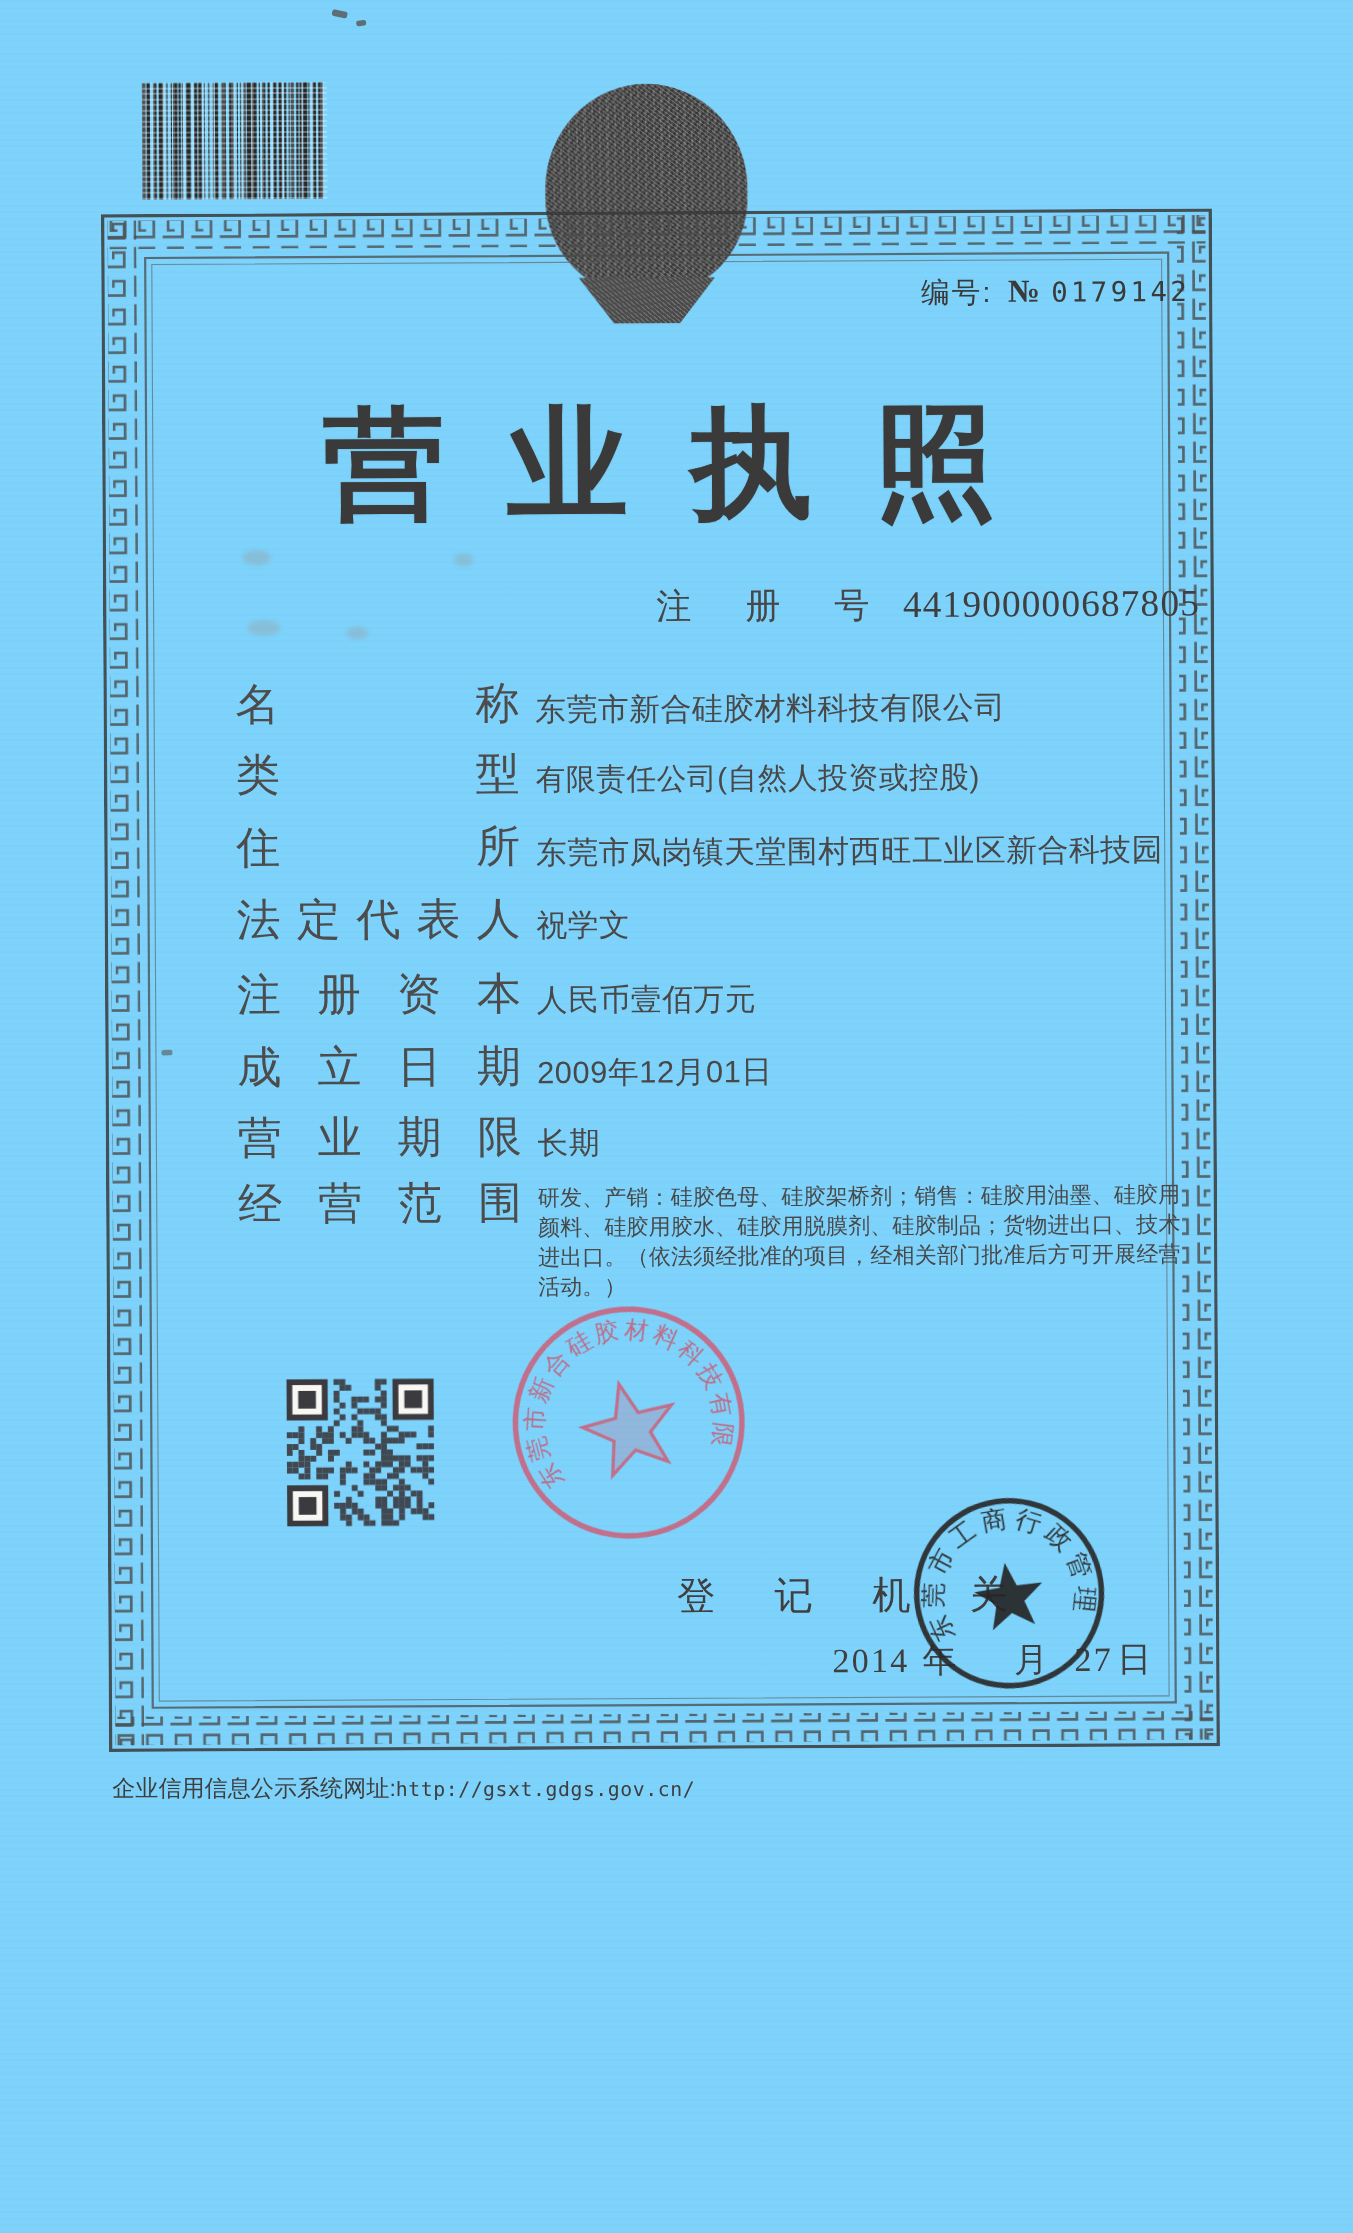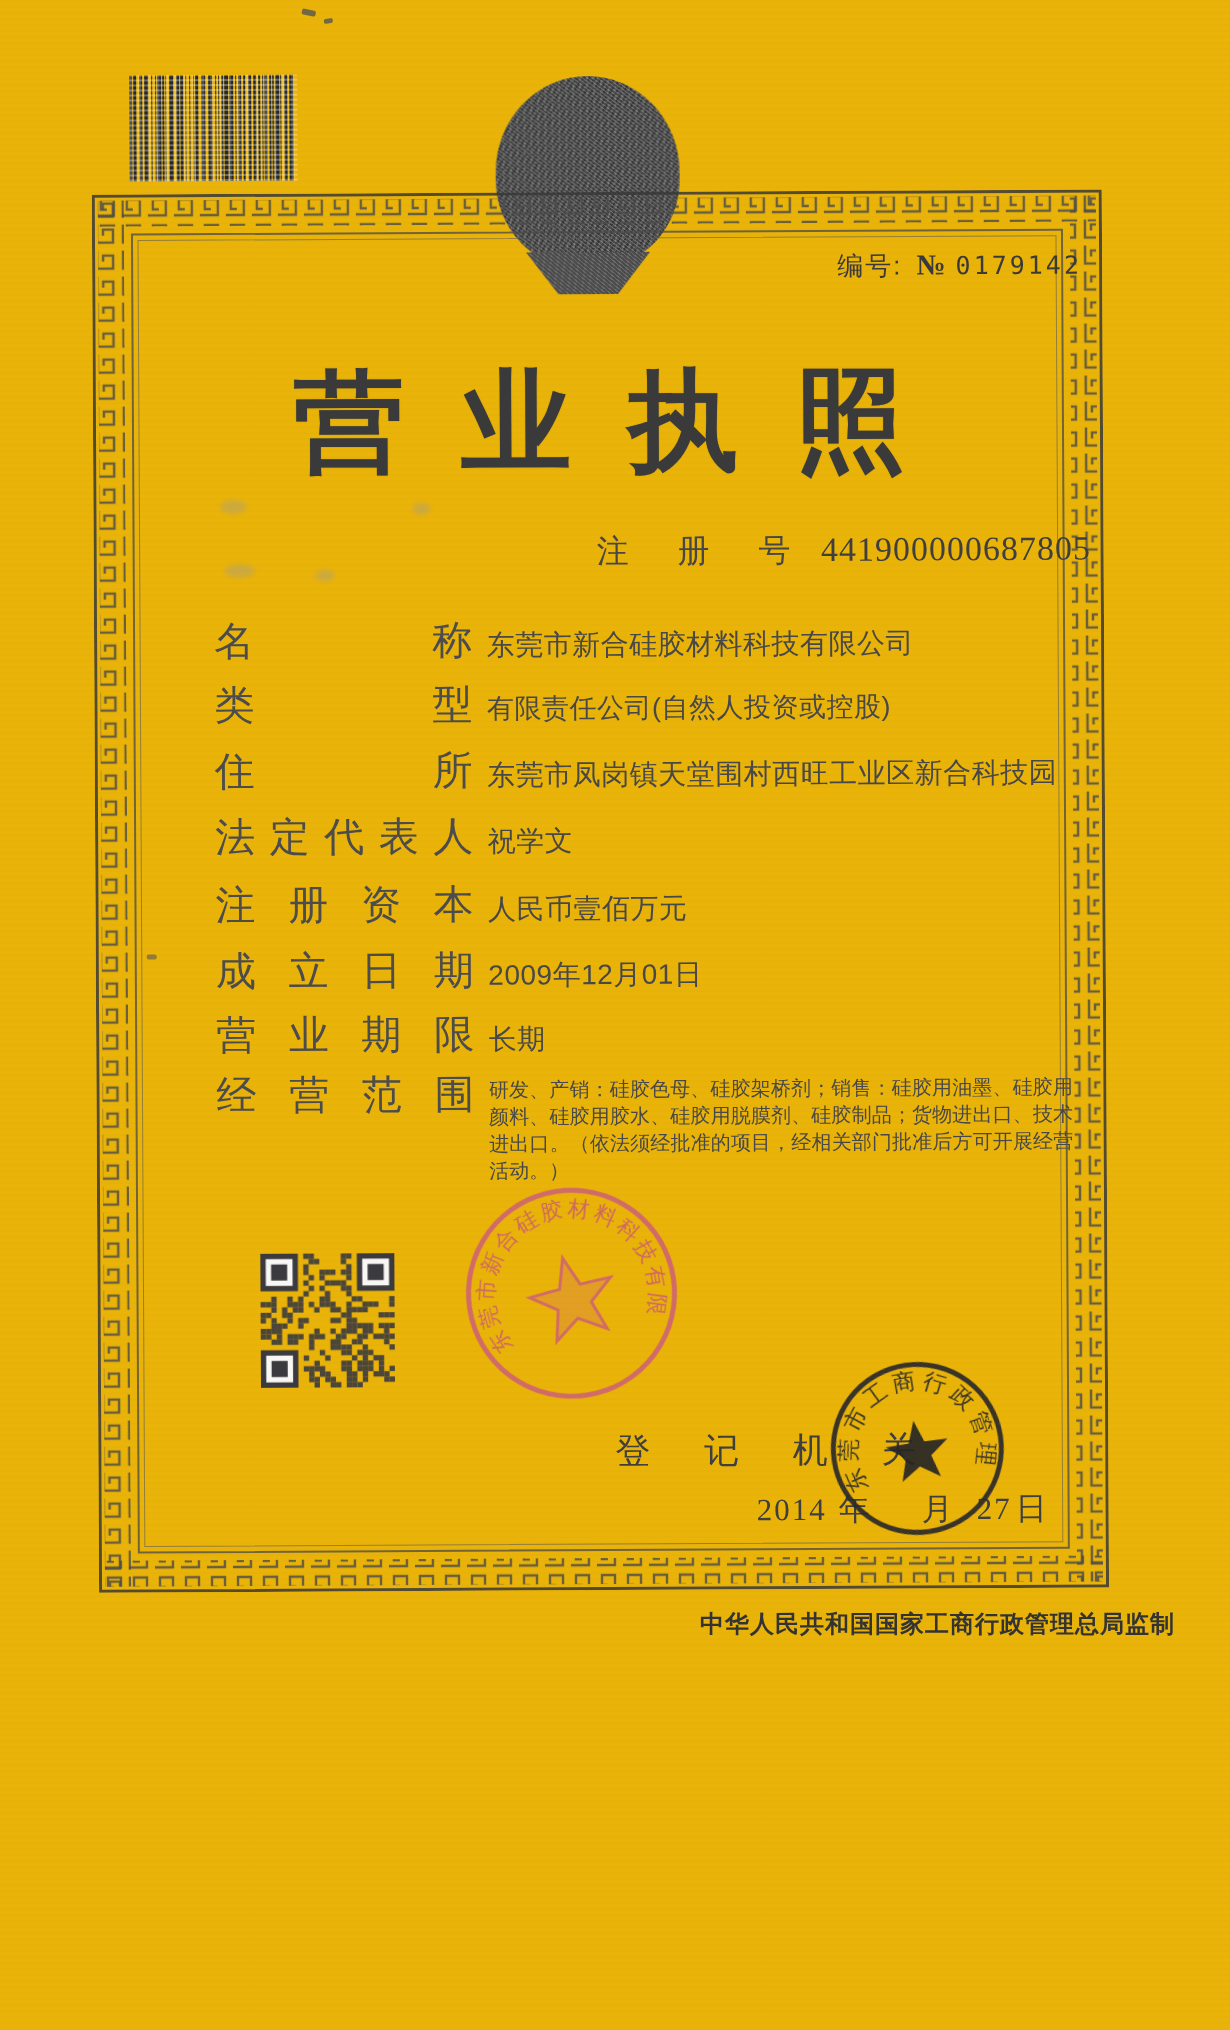--- a/index.html
+++ b/index.html
@@ -1,16 +1,16 @@
 <!DOCTYPE html>
 <html><head>
 <meta charset="utf-8">
 <style>
   html,body{margin:0;padding:0;background:#e8e8e6;}
-  .page{position:relative;width:1230px;height:2030px;background:#eab308;overflow:hidden;
+  .page{position:relative;width:1230px;height:2030px;background:#7dd3fc;overflow:hidden;
         font-family:"Liberation Sans",sans-serif;color:#3d3d3d;}
   .page::before{content:"";position:absolute;inset:0;
         background:repeating-linear-gradient(0deg,rgba(120,120,120,.03) 0 2px,transparent 2px 6px);
         pointer-events:none;}
   .cert{position:absolute;inset:0;transform:rotate(-0.3deg);transform-origin:50% 40%;}
 
   
   .barcode{position:absolute;left:133px;top:73px;width:168px;height:106px;
         filter:blur(.6px) contrast(1.05);}
   .barcode i{position:absolute;top:0;bottom:0;background:#2b2b2b;}
@@ -427,14 +427,16 @@
         <path id="blackArc" d="M 38,123 A 61,61 0 1 1 142,123" fill="none"></path>
       </defs>
       <circle cx="90" cy="90" r="84" fill="none" stroke="#2a2a2a" stroke-width="5"></circle>
       <polygon points="90,62 97.9,83.9 121.2,84.6 102.8,98.8 109.4,121.1 90,108.2 70.6,121.1 77.2,98.8 58.8,84.6 82.1,83.9" fill="#262626"></polygon>
       <text font-size="23" letter-spacing="5" fill="#2b2b2b" font-family="Liberation Sans, sans-serif">
         <textPath href="#blackArc" startOffset="2">东莞市工商行政管理局</textPath>
       </text>
     </svg>
   </div>
 
-  <div class="footer-right">中华人民共和国国家工商行政管理总局监制</div>
+  <div class="footer-left">
+    <span>企业信用信息公示系统网址:</span><span class="url">http://gsxt.gdgs.gov.cn/</span>
+  </div>
 </div>
 
 </body></html>

